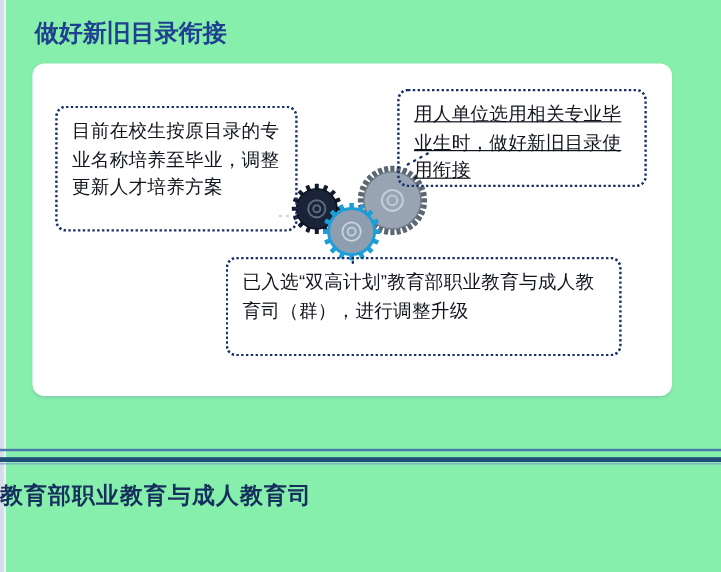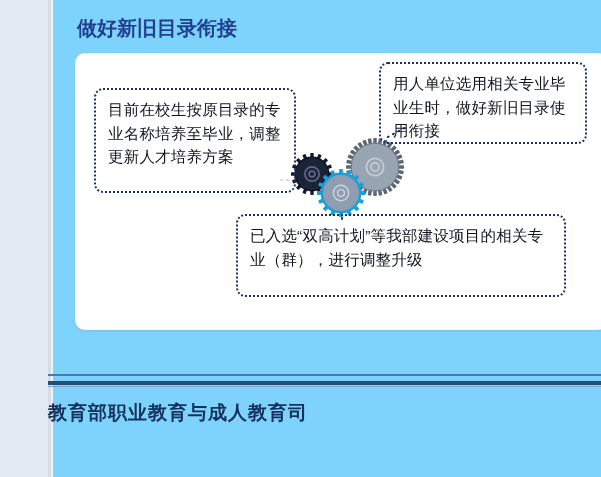--- a/index.html
+++ b/index.html
@@ -5,22 +5,21 @@
   html,body{margin:0;padding:0;}
   body{
     width:601px;height:477px;
     background:#e2e9f2;
     font-family:"Liberation Sans","DejaVu Sans",sans-serif;
     overflow:hidden;
     position:relative;
   }
   .slide{
     position:absolute;inset:0;
-    background:#7dd3fc;
-    margin-left:48px;
+    background:#86efac;
   }
   
   .edge-stripe{
     position:absolute;left:0;top:0;width:3px;height:477px;
     background:#d5dde8;
   }
   .edge-stripe2{
     position:absolute;left:3px;top:0;width:2px;height:477px;
     background:#eef2f7;
   }
@@ -53,21 +52,21 @@
     background:transparent;
     box-sizing:border-box;
     color:#10141c;
     font-size:15.5px;
     line-height:1.52;
     letter-spacing:.2px;
     padding:8px 10px 8px 12px;
     font-weight:500;
   }
   .box-left{ left:46px; top:88px;  width:202px; height:105px; }
-  .box-right{ left:331px;top:62px;  width:208px; height:82px;  }
+  .box-right{ left:331px;top:74px;  width:208px; height:82px;text-decoration:underline;  }
   .box-bottom{left:188px;top:214px; width:330px; height:83px;  }
 
   
   .gears{
     position:absolute;left:240px;top:132px;width:130px;height:105px;
   }
   .gear{position:absolute;}
 
   
   .connector{position:absolute;}
@@ -209,21 +208,21 @@
         <circle cx="50" cy="50" r="7" fill="none" stroke="#ccd4de" stroke-width="3"></circle>
       </g>
     </svg>
 
   </div>
 
   <div class="callout box-left">目前在校生按原目录的专业名称培养至毕业，调整更新人才培养方案</div>
 
   <div class="callout box-right">用人单位选用相关专业毕业生时，做好新旧目录使用衔接</div>
 
-  <div class="callout box-bottom">已入选“双高计划”等我部建设项目的相关专业（群），进行调整升级</div>
+  <div class="callout box-bottom">已入选“双高计划”教育部职业教育与成人教育司（群），进行调整升级</div>
 
   <div class="rule-a"></div>
   <div class="rule-b"></div>
   <div class="rule-c"></div>
 
   <div class="footer-text">教育部职业教育与成人教育司</div>
 
 </div>
 
 </body></html>

